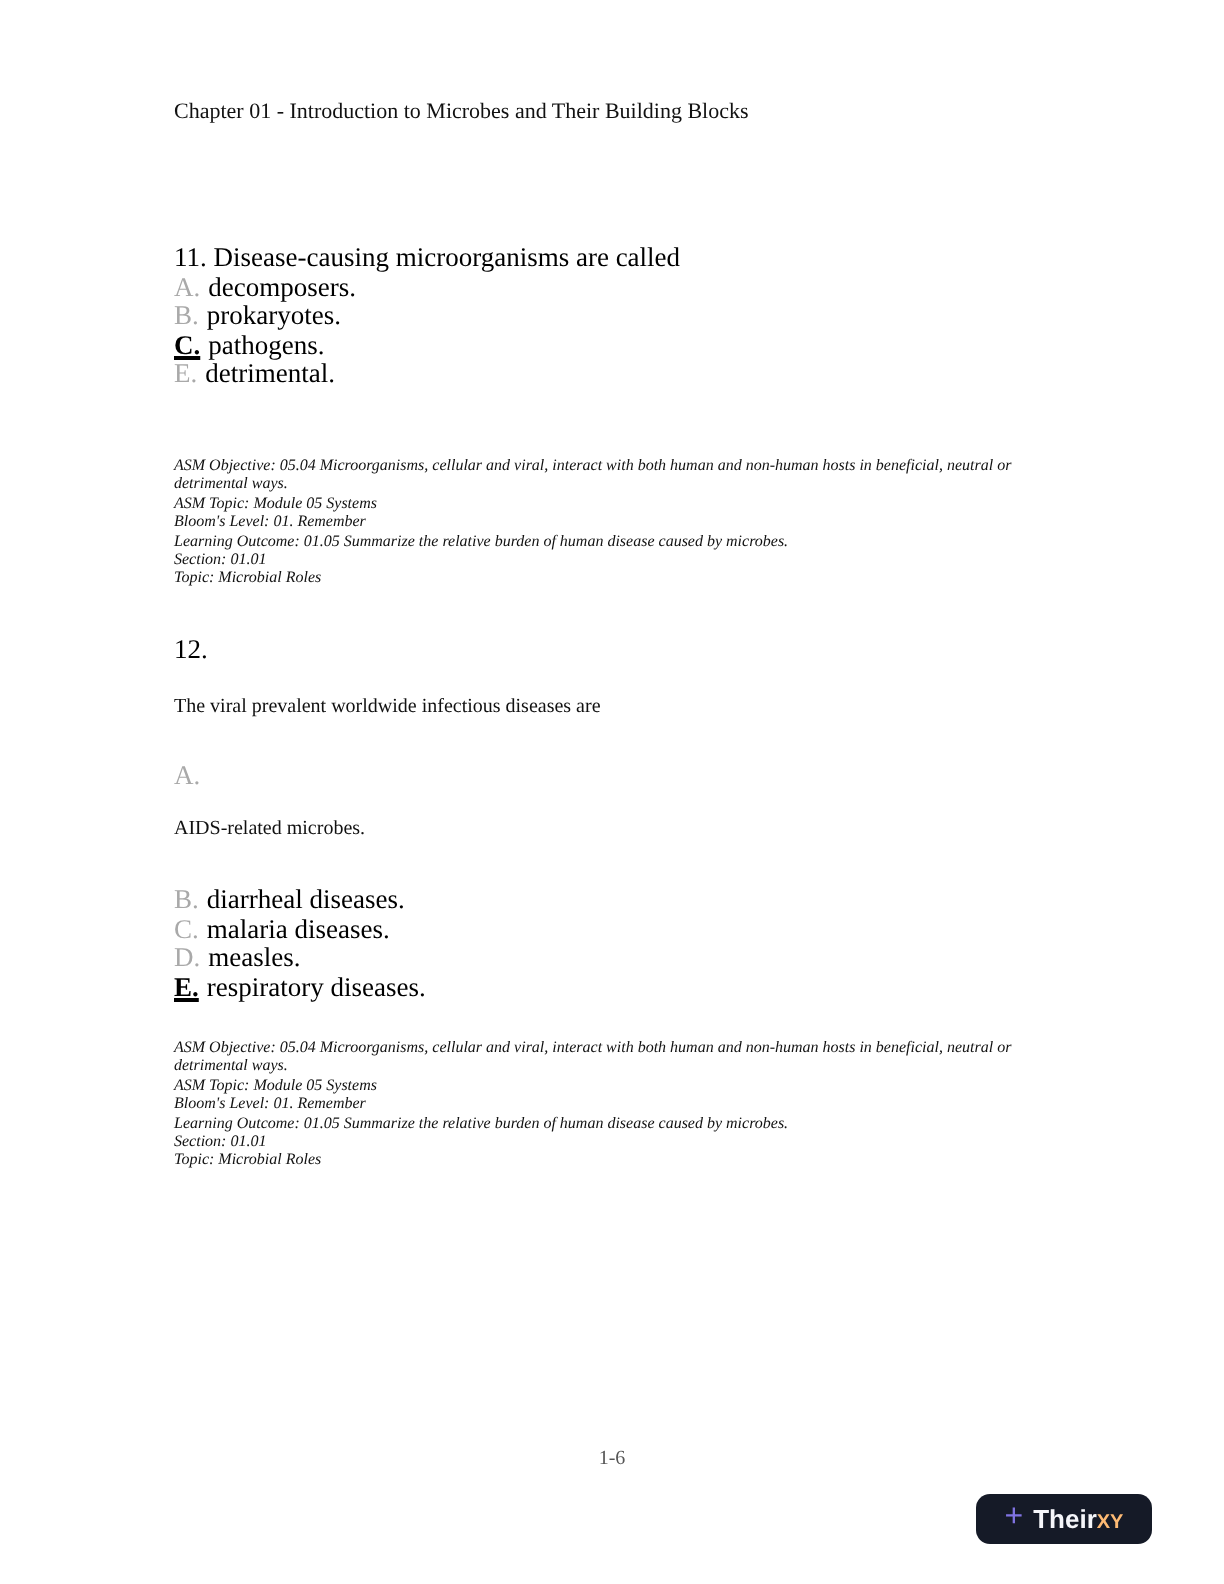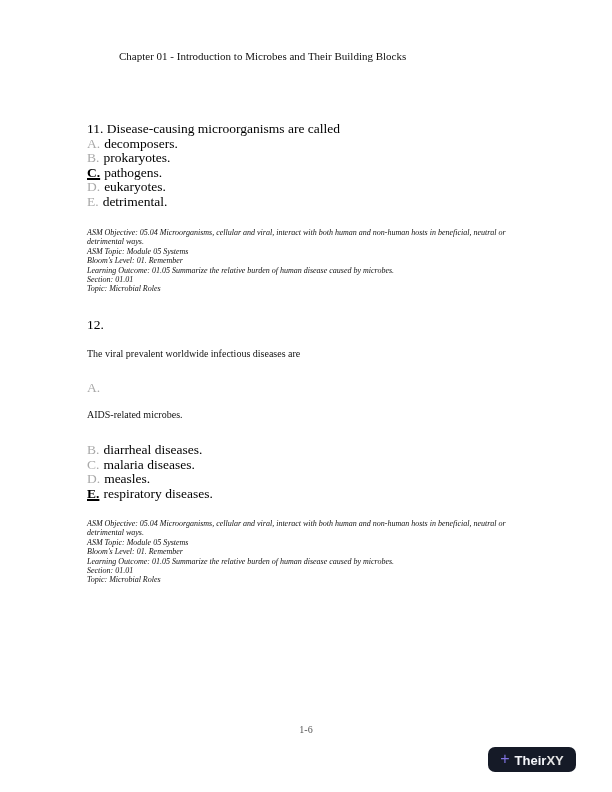--- a/index.html
+++ b/index.html
@@ -12,21 +12,20 @@
     font-family: "Liberation Serif", "DejaVu Serif", serif;
     color: #000000;
     overflow: hidden;
   }
   .abs { position: absolute; }
   .doc-header {
     top: 50px; left: 87px;
     font-size: 11px;
     color: #111111;
     white-space: nowrap;
-    margin-left: 32px;
   }
   .question-block {
     left: 87px;
     font-size: 13.5px;
     line-height: 14.5px;
     color: #000000;
   }
   .q11 { top: 122px; }
   .q12-options { top: 443px; }
   .q-line { white-space: nowrap; }
@@ -70,35 +69,34 @@
     font-family: "Liberation Sans", "DejaVu Sans", sans-serif;
   }
   .brand-plus {
     color: #8073e2;
     font-size: 16px;
     font-weight: 400;
     line-height: 16px;
     margin-top: -1px;
   }
   .brand-study { color: #f5f6fa; font-size: 13px; font-weight: bold; }
-  .brand-xy { color: #e5e5e5; font-size: 13px; font-weight: bold; }
+  .brand-xy { color: #fdba74; font-size: 10px; font-weight: bold; }
 </style>
 </head>
 <body>
 
 <div class="page">
 
   <div class="abs doc-header">Chapter 01 - Introduction to Microbes and Their Building Blocks</div>
 
   <div class="abs question-block q11">
     <div class="q-line"><span>11.</span> <span>Disease-causing microorganisms are called</span></div>
     <div class="q-line"><span class="opt-letter letter-muted">A.</span><span>decomposers.</span></div>
     <div class="q-line"><span class="opt-letter letter-muted">B.</span><span>prokaryotes.</span></div>
     <div class="q-line"><span class="opt-letter letter-correct">C.</span><span>pathogens.</span></div>
-    <div class="q-line"><span class="opt-letter letter-muted">D.</span><span>eukaryotes.</span></div>
     <div class="q-line"><span class="opt-letter letter-muted">E.</span><span>detrimental.</span></div>
   </div>
 
   <div class="abs meta-block meta1">
     <div>ASM Objective: 05.04 Microorganisms, cellular and viral, interact with both human and non-human hosts in beneficial, neutral or detrimental ways.</div>
     <div>ASM Topic: Module 05 Systems</div>
     <div>Bloom's Level: 01. Remember</div>
     <div>Learning Outcome: 01.05 Summarize the relative burden of human disease caused by microbes.</div>
     <div>Section: 01.01</div>
     <div>Topic: Microbial Roles</div>

